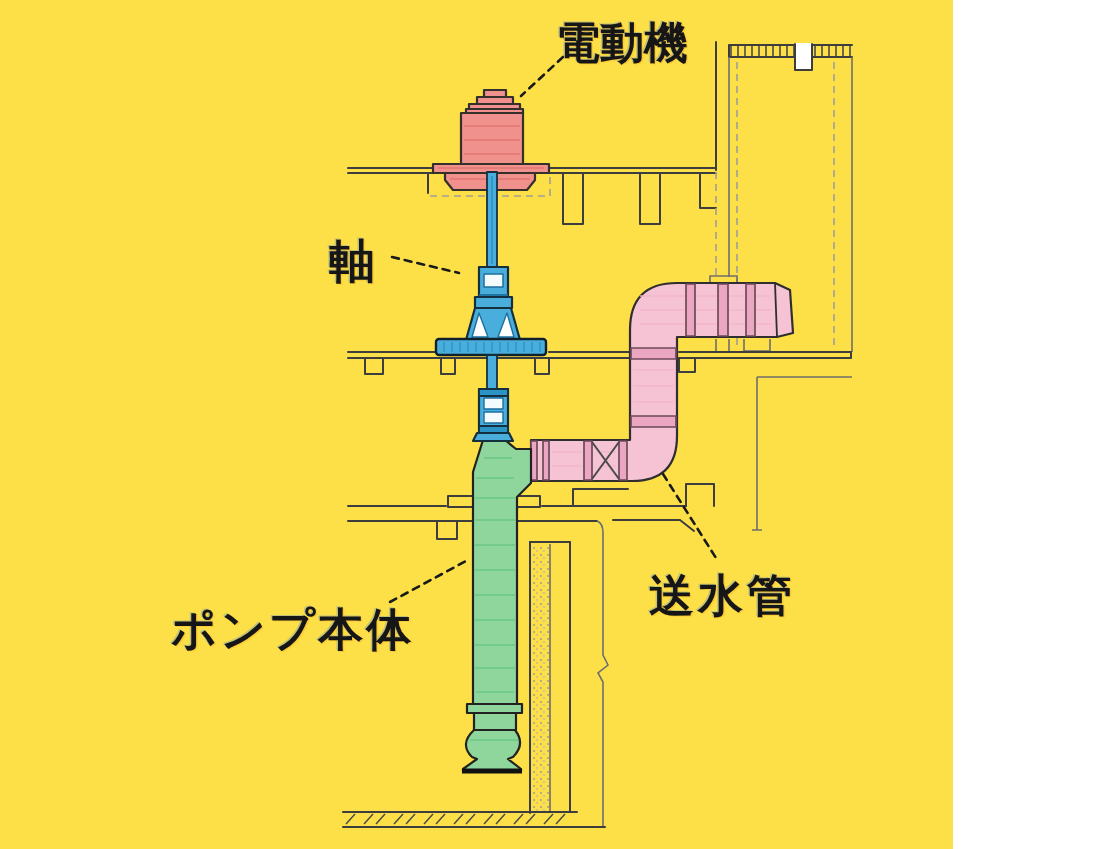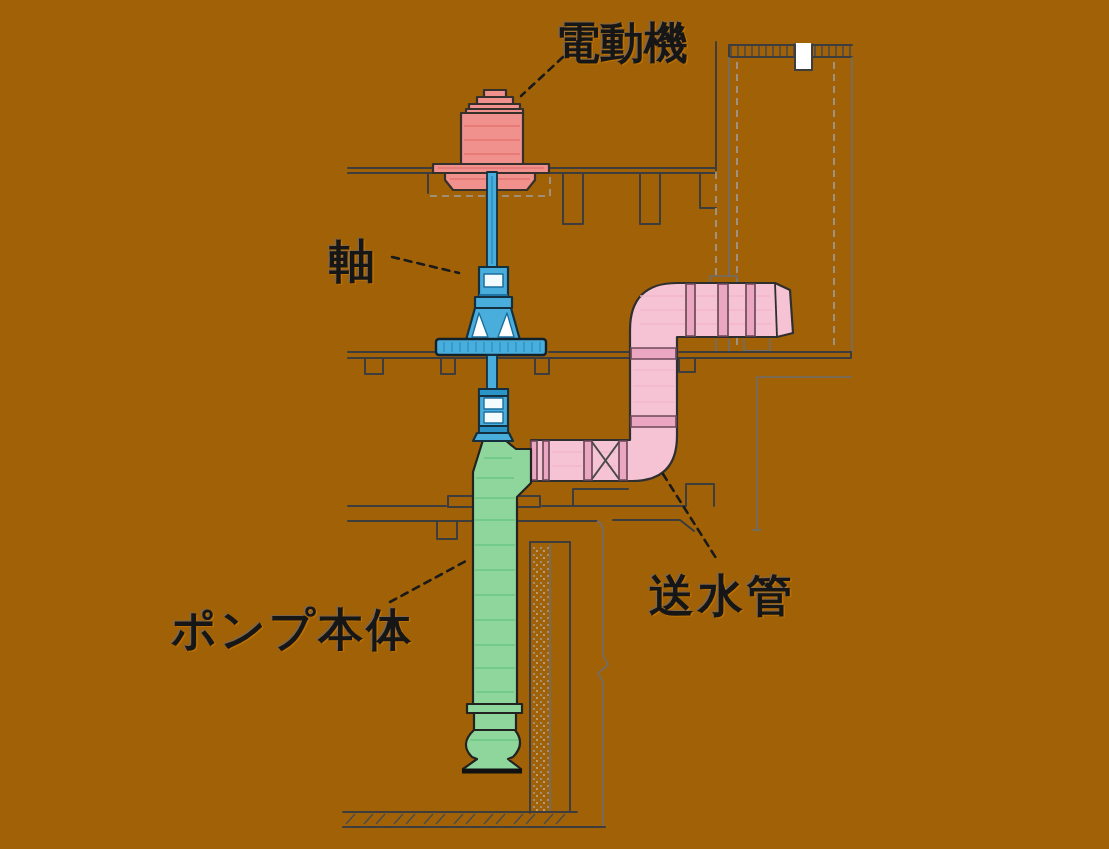--- a/index.html
+++ b/index.html
@@ -1,16 +1,16 @@
 <!DOCTYPE html>
 <html><head>
 <meta charset="utf-8">
 <style>
   html,body{margin:0;padding:0;background:#fff;}
-  .stage{position:relative;width:1109px;height:849px;background:#a16207;overflow:hidden;
+  .stage{position:relative;width:953px;height:849px;background:#fde047;overflow:hidden;
          font-family:"Liberation Sans","DejaVu Sans",sans-serif;text-align:right;}
   svg{display:block}
   .lbl{font-family:"Liberation Sans","DejaVu Sans",sans-serif;font-weight:600;fill:#161616;
        text-shadow:1.5px 1px 0 rgba(255,150,0,.28), -1.5px -1px 0 rgba(40,120,255,.28);}
   .st{stroke:#3d3d3d;stroke-width:2;fill:none;stroke-linecap:round;stroke-linejoin:round;}
   .thin{stroke:#6e6e6e;stroke-width:1.6;fill:none;}
   .dash{stroke:#9f9f9f;stroke-width:1.6;fill:none;stroke-dasharray:7 5;}
   .leader{stroke:#1a1a1a;stroke-width:2.6;fill:none;stroke-dasharray:7 6;stroke-linecap:round;}
 </style>
 </head>

